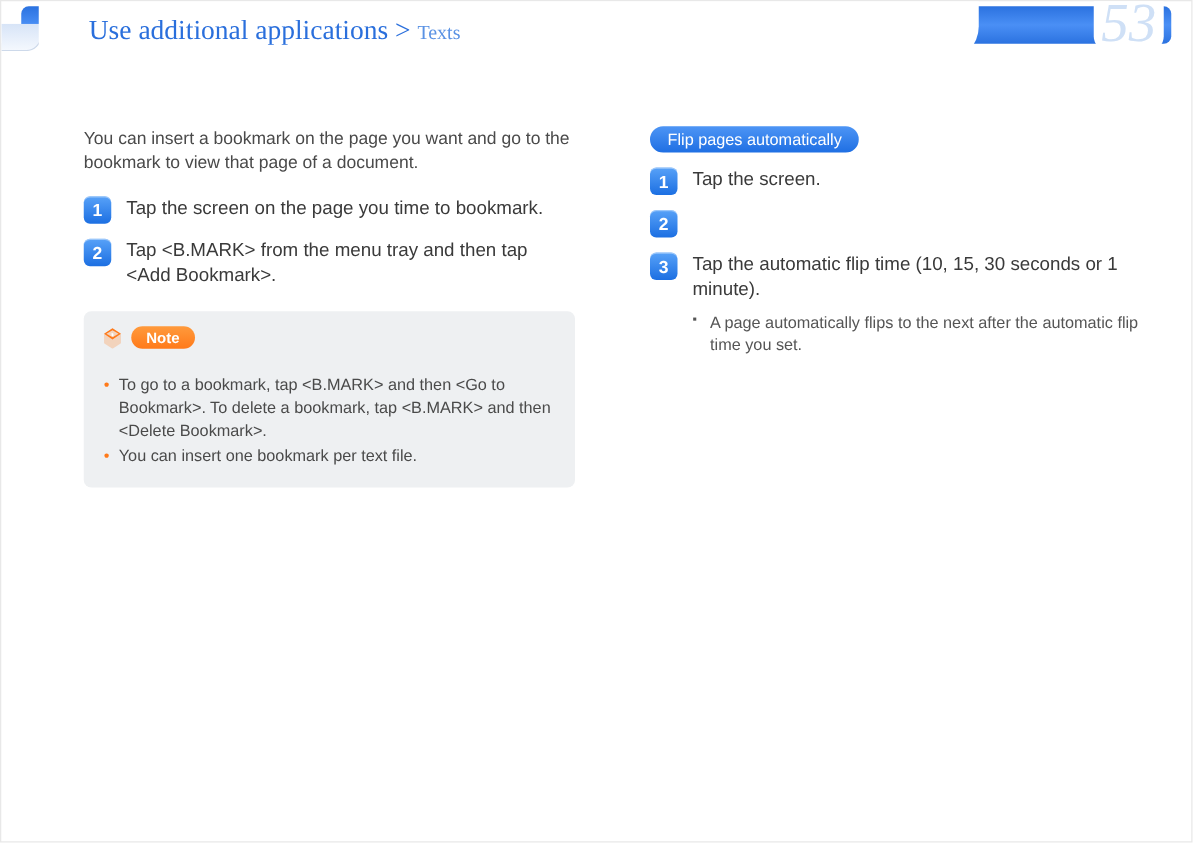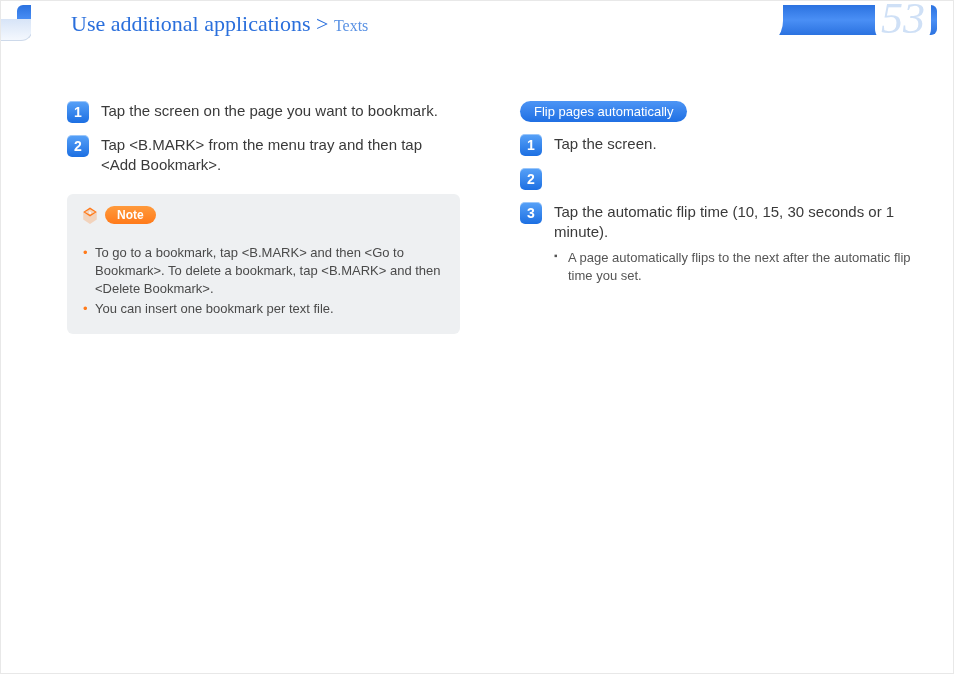--- a/index.html
+++ b/index.html
@@ -186,24 +186,25 @@
 <div class="side-tab"></div>
 <div class="title-panel">
   <span class="breadcrumb">
     <span>Use additional applications &gt; </span><span class="sub">Texts</span>
   </span>
 </div>
 <div class="page-number">53</div>
 
 <div class="content">
   <div class="col">
+    <p class="para">You can insert a bookmark on the page you want and go to the bookmark to view that page of a document.</p>
 
     <div class="step">
       <div class="step-num">1</div>
-      <div class="step-body">Tap the screen on the page you want to bookmark.</div>
+      <div class="step-body">Tap the screen on the page you time to bookmark.</div>
     </div>
 
     <div class="step">
       <div class="step-num">2</div>
       <div class="step-body">
         <span>Tap &lt;B.MARK&gt; from the menu tray and then tap &lt;Add Bookmark&gt;.</span>
       </div>
     </div>
 
     <div class="note-box">

